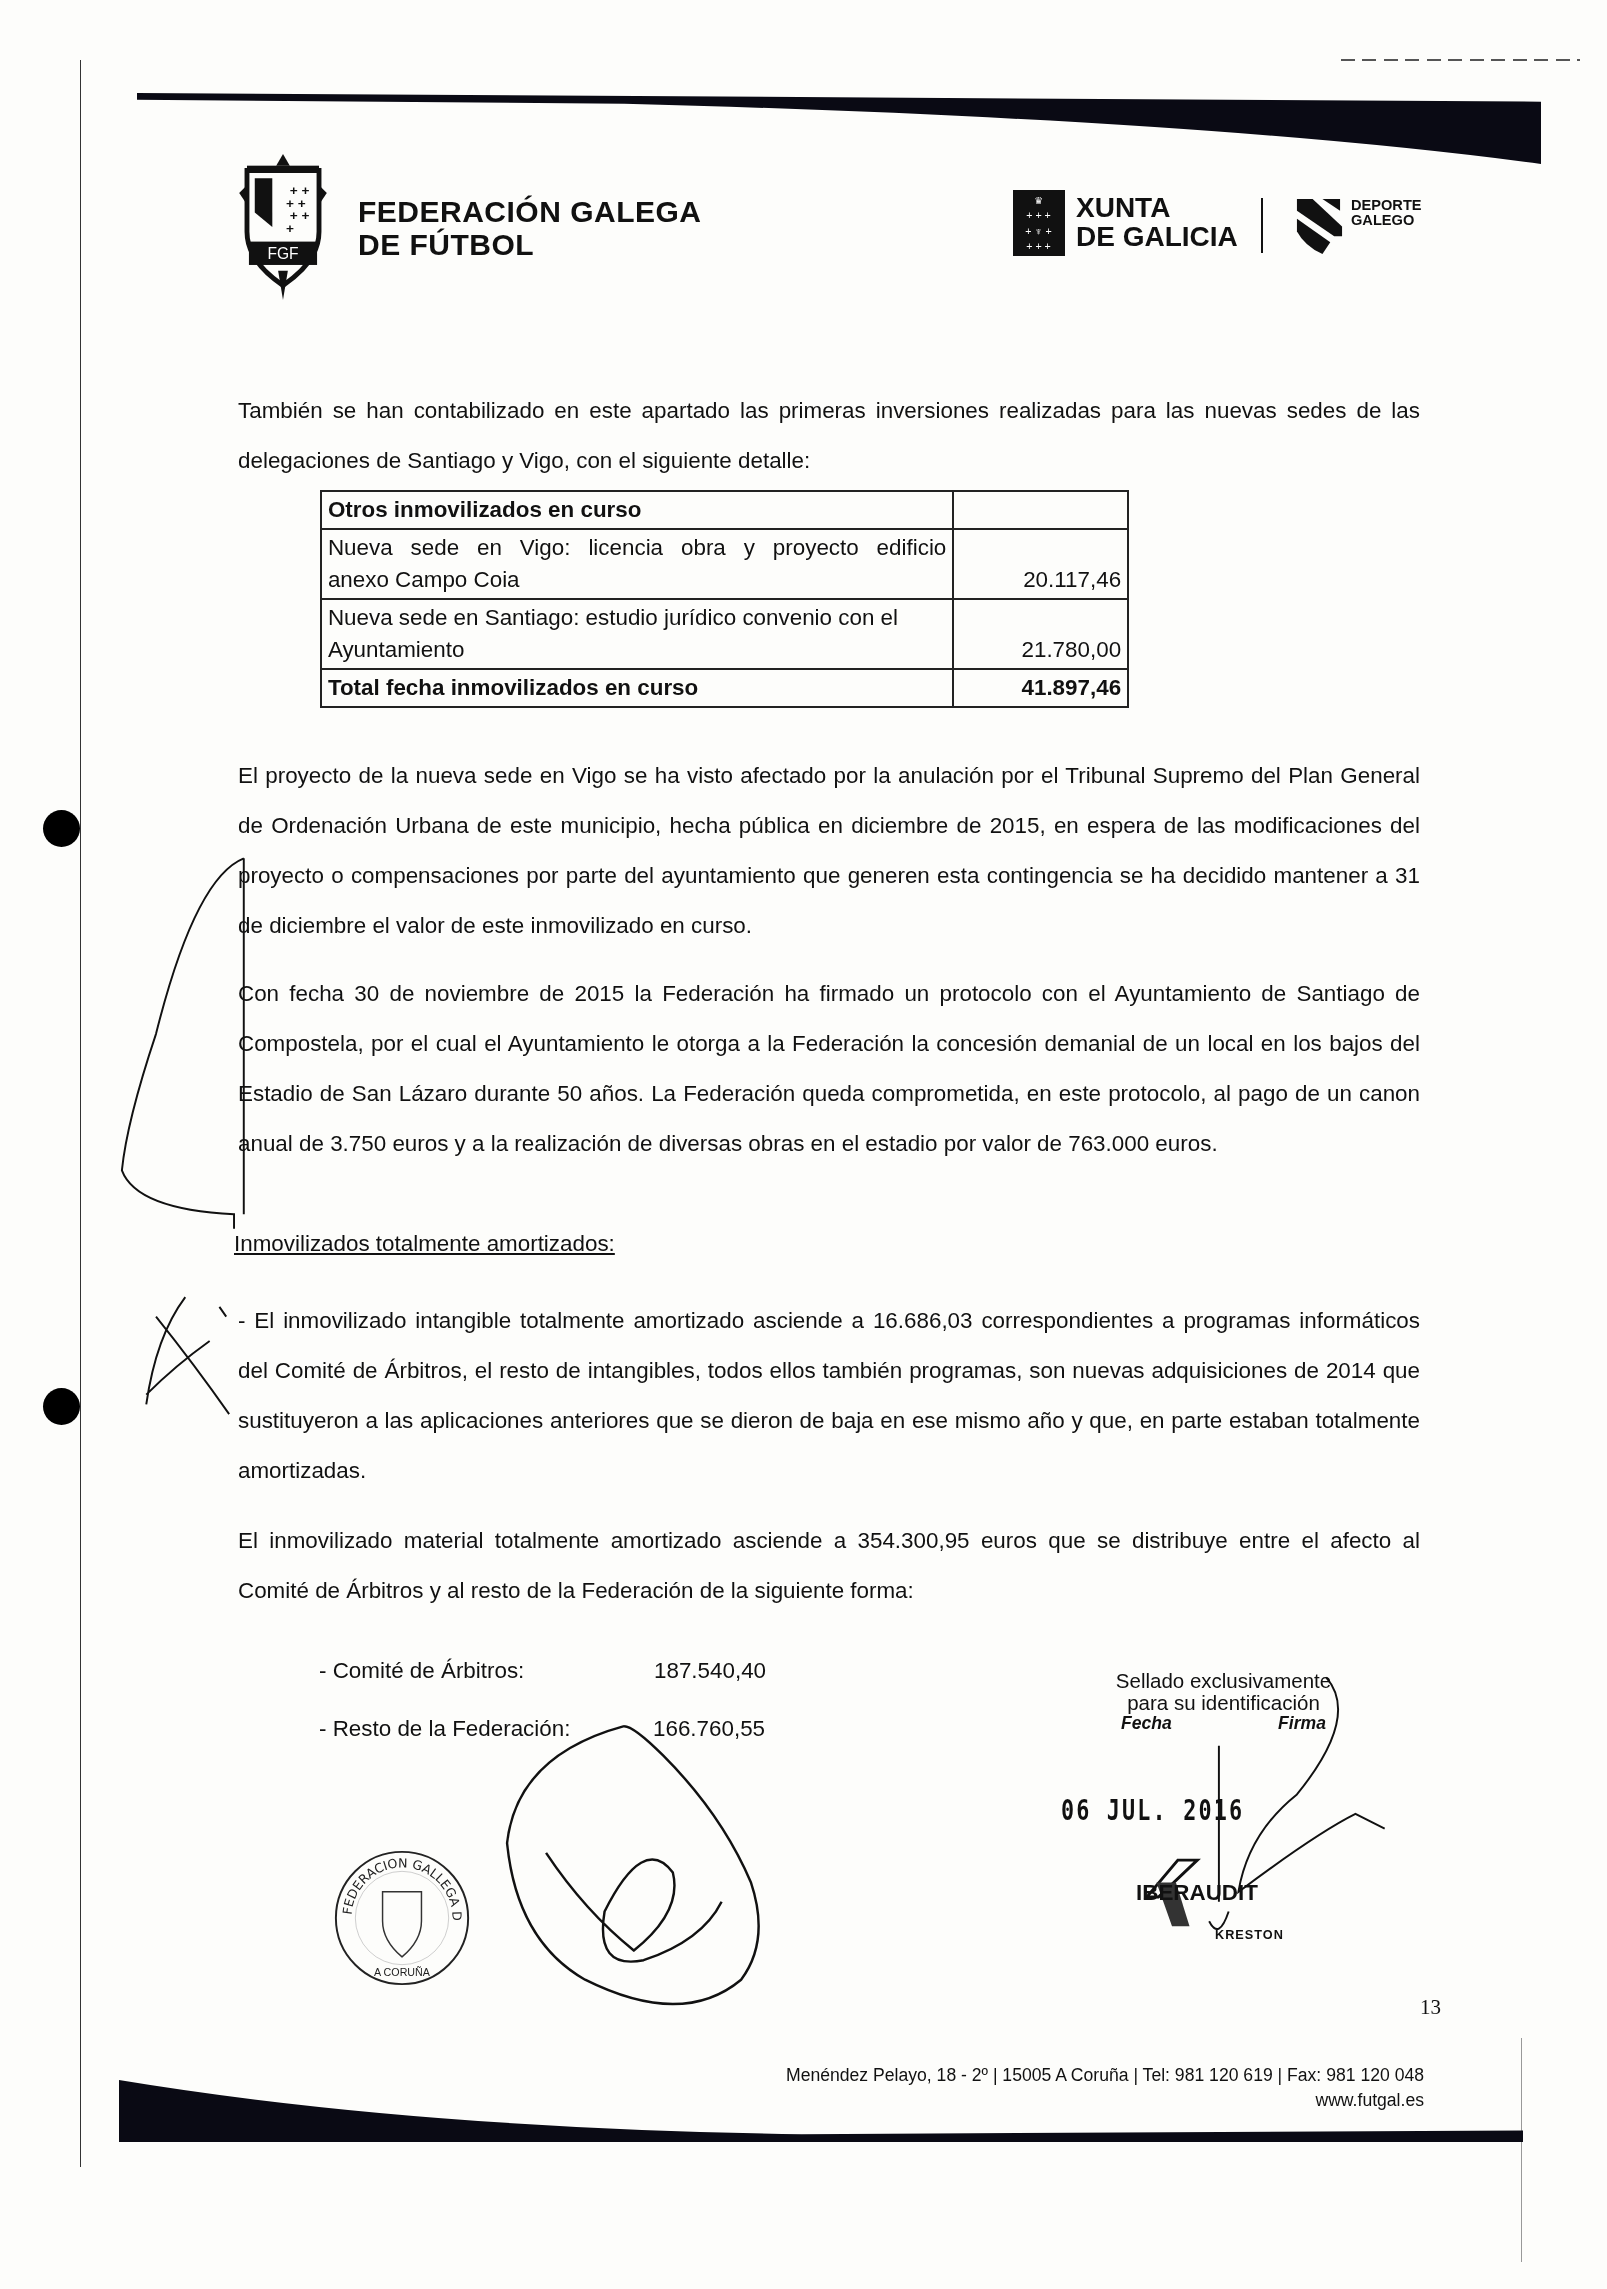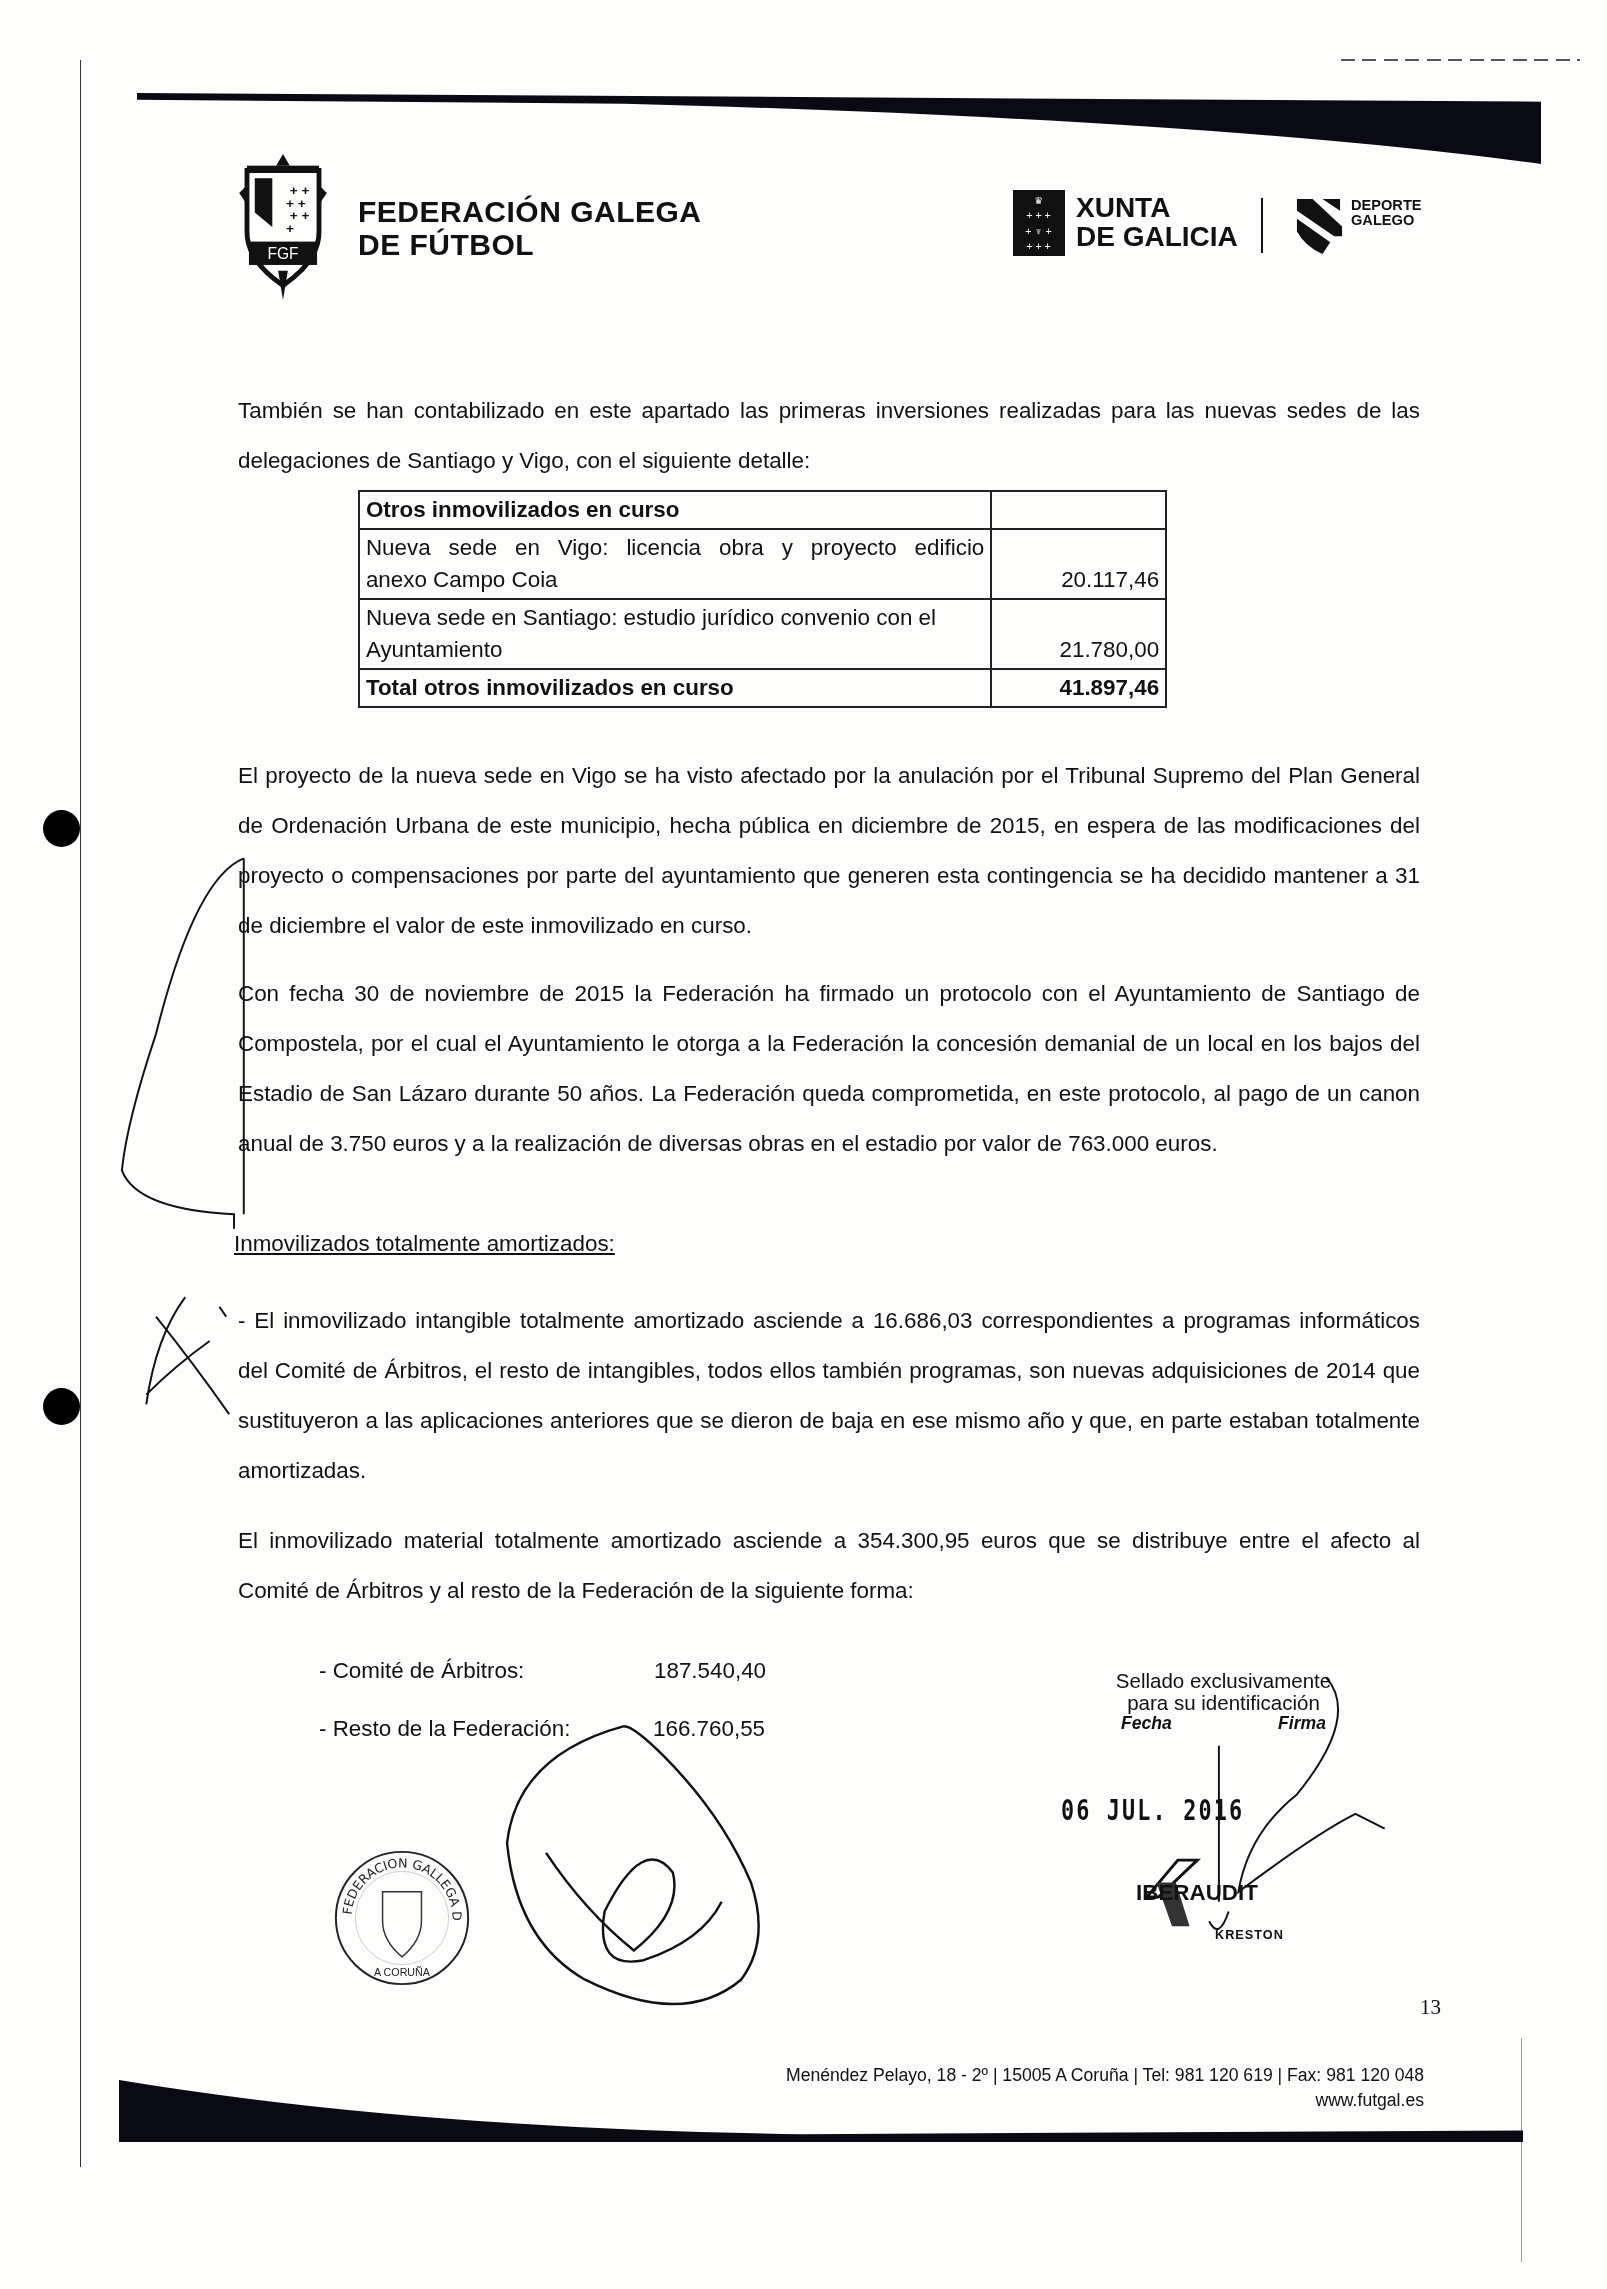--- a/index.html
+++ b/index.html
@@ -22,21 +22,21 @@
   .fgf-name { position: absolute; left: 358px; top: 195px; font-weight: bold; font-size: 30px; line-height: 33px; letter-spacing: 0.5px; }
   .xunta-logo { position: absolute; left: 1013px; top: 190px; width: 52px; height: 66px; background: #111; }
   .xunta-name { position: absolute; left: 1076px; top: 193px; font-weight: bold; font-size: 28px; line-height: 29px; }
   .header-divider { position: absolute; left: 1261px; top: 198px; width: 2px; height: 55px; background: #111; }
   .deporte-logo { position: absolute; left: 1295px; top: 197px; width: 49px; height: 59px; }
   .deporte-name { position: absolute; left: 1351px; top: 198px; font-weight: bold; font-size: 14.6px; line-height: 14.6px; }
 
   .para { position: absolute; left: 234px; width: 1190px; font-size: 22.4px; line-height: 50px; text-align: justify; }
   .para p { margin: 4px; }
 
-  table.detail { position: absolute; left: 320px; top: 490px; width: 809px; border-collapse: collapse; font-size: 22.4px; line-height: 32px; margin-left: 38px; }
+  table.detail { position: absolute; left: 320px; top: 490px; width: 809px; border-collapse: collapse; font-size: 22.4px; line-height: 32px; }
   table.detail td { border: 2px solid #222; padding: 2px 5.9px; vertical-align: bottom; }
   table.detail td.amt { text-align: right; width: 161px; }
   table.detail tr.bold td { font-weight: bold; }
 
   .section-title { position: absolute; left: 234px; top: 1231px; font-size: 22.4px; text-decoration: underline; }
 
   .dist { position: absolute; font-size: 22.4px; }
 
   .stamp-box { position: absolute; left: 1092px; top: 1670px; width: 263px; text-align: center; font-size: 20.5px; line-height: 21.5px; }
   .stamp-box .sub { font-style: italic; font-weight: bold; font-size: 17.6px; display: flex; justify-content: space-between; padding: 0 29px; }
@@ -123,21 +123,21 @@
     <td class="amt">20.117,46</td>
   </tr>
   <tr>
     <td>
           <div>Nueva sede en Santiago: estudio jurídico convenio con el</div>
           <div>Ayuntamiento</div>
         </td>
     <td class="amt">21.780,00</td>
   </tr>
   <tr class="bold">
-    <td>Total otros inmovilizados en curso</td>
+    <td>Total fecha inmovilizados en curso</td>
     <td class="amt">41.897,46</td>
   </tr>
 </tbody>
   </table>
 
 <div class="para" style="top:747px;">
   <p>El proyecto de la nueva sede en Vigo se ha visto afectado por la anulación por el Tribunal Supremo del Plan General de Ordenación Urbana de este municipio, hecha pública en diciembre de 2015, en espera de las modificaciones del proyecto o compensaciones por parte del ayuntamiento que generen esta contingencia se ha decidido mantener a 31 de diciembre el valor de  este inmovilizado en curso.</p>
 </div>
 <div class="para" style="top:965px;">
   <p>Con fecha 30 de noviembre de 2015 la Federación ha firmado un protocolo con el Ayuntamiento de Santiago de Compostela, por el cual el Ayuntamiento le otorga a la Federación la concesión demanial de un local en los bajos del Estadio de San Lázaro durante 50 años. La Federación queda comprometida, en este protocolo, al pago de un canon anual de 3.750 euros y a la realización de diversas obras en el estadio por valor de 763.000 euros.</p>

